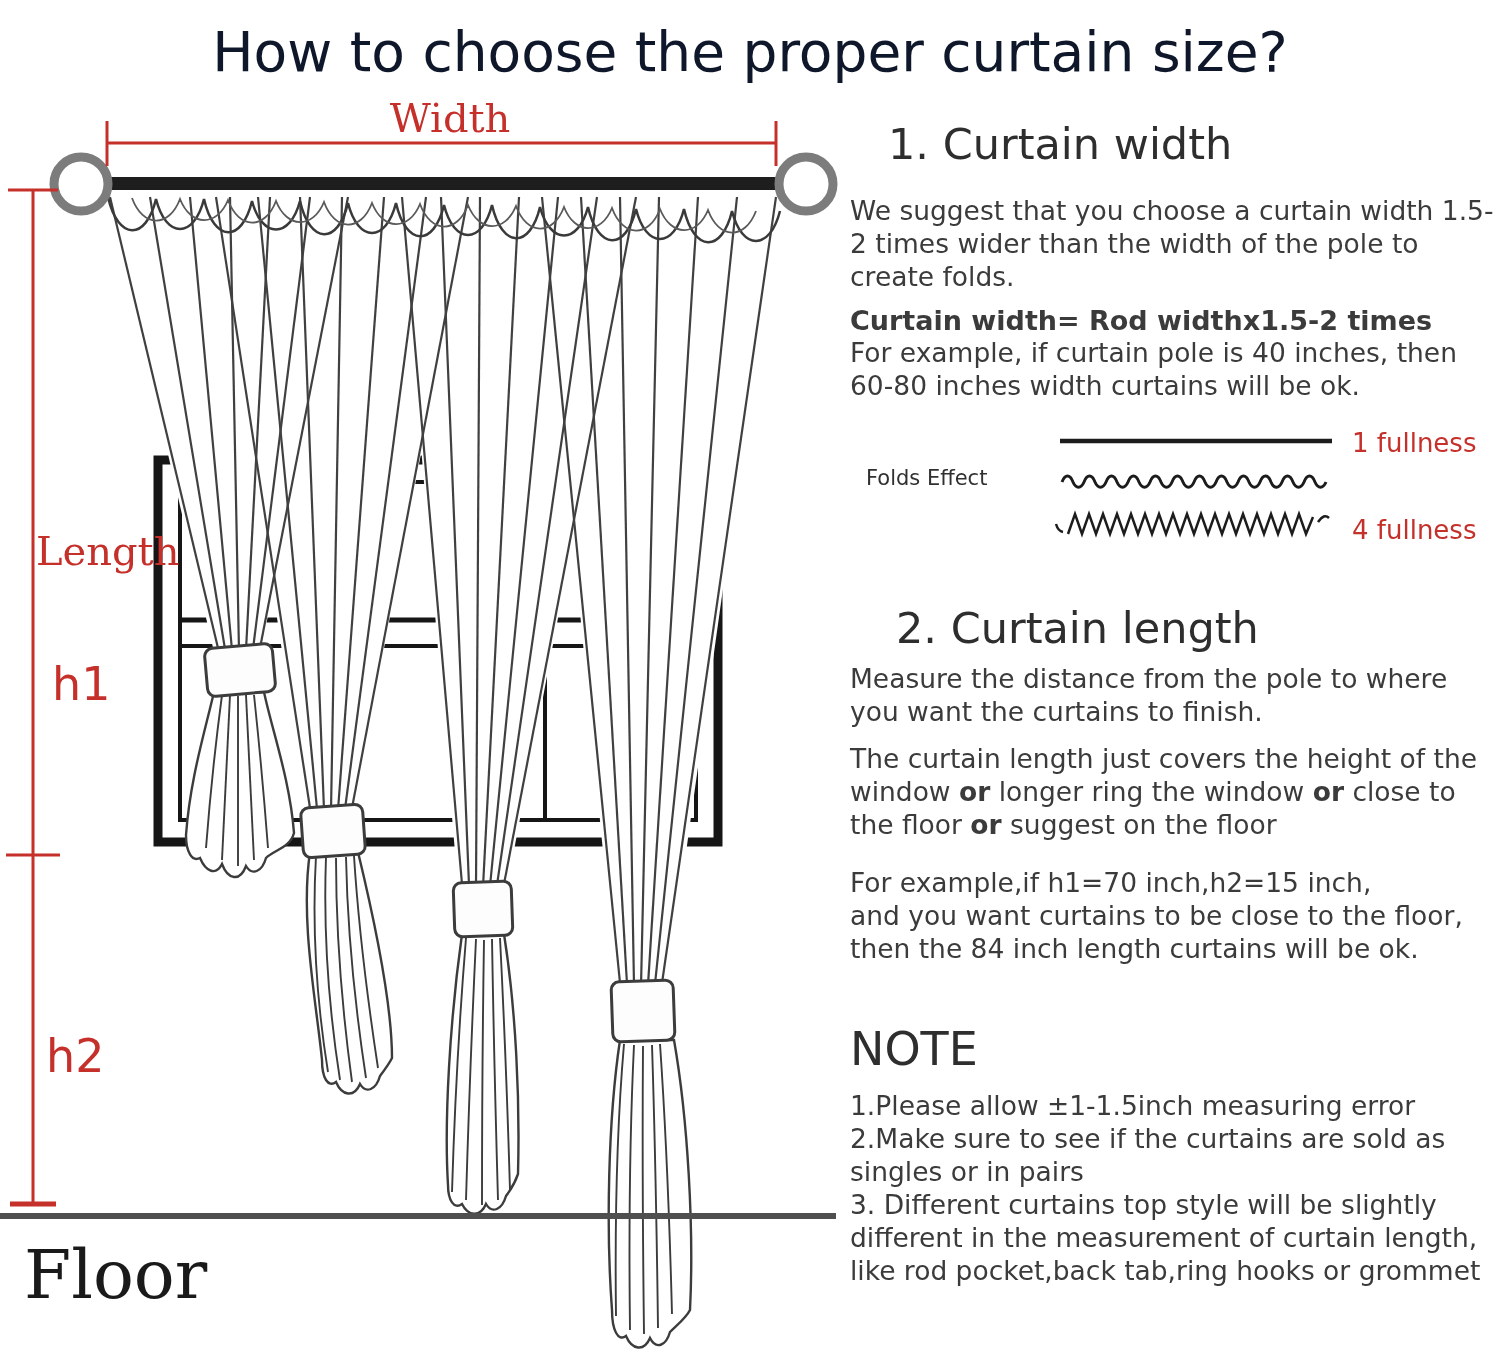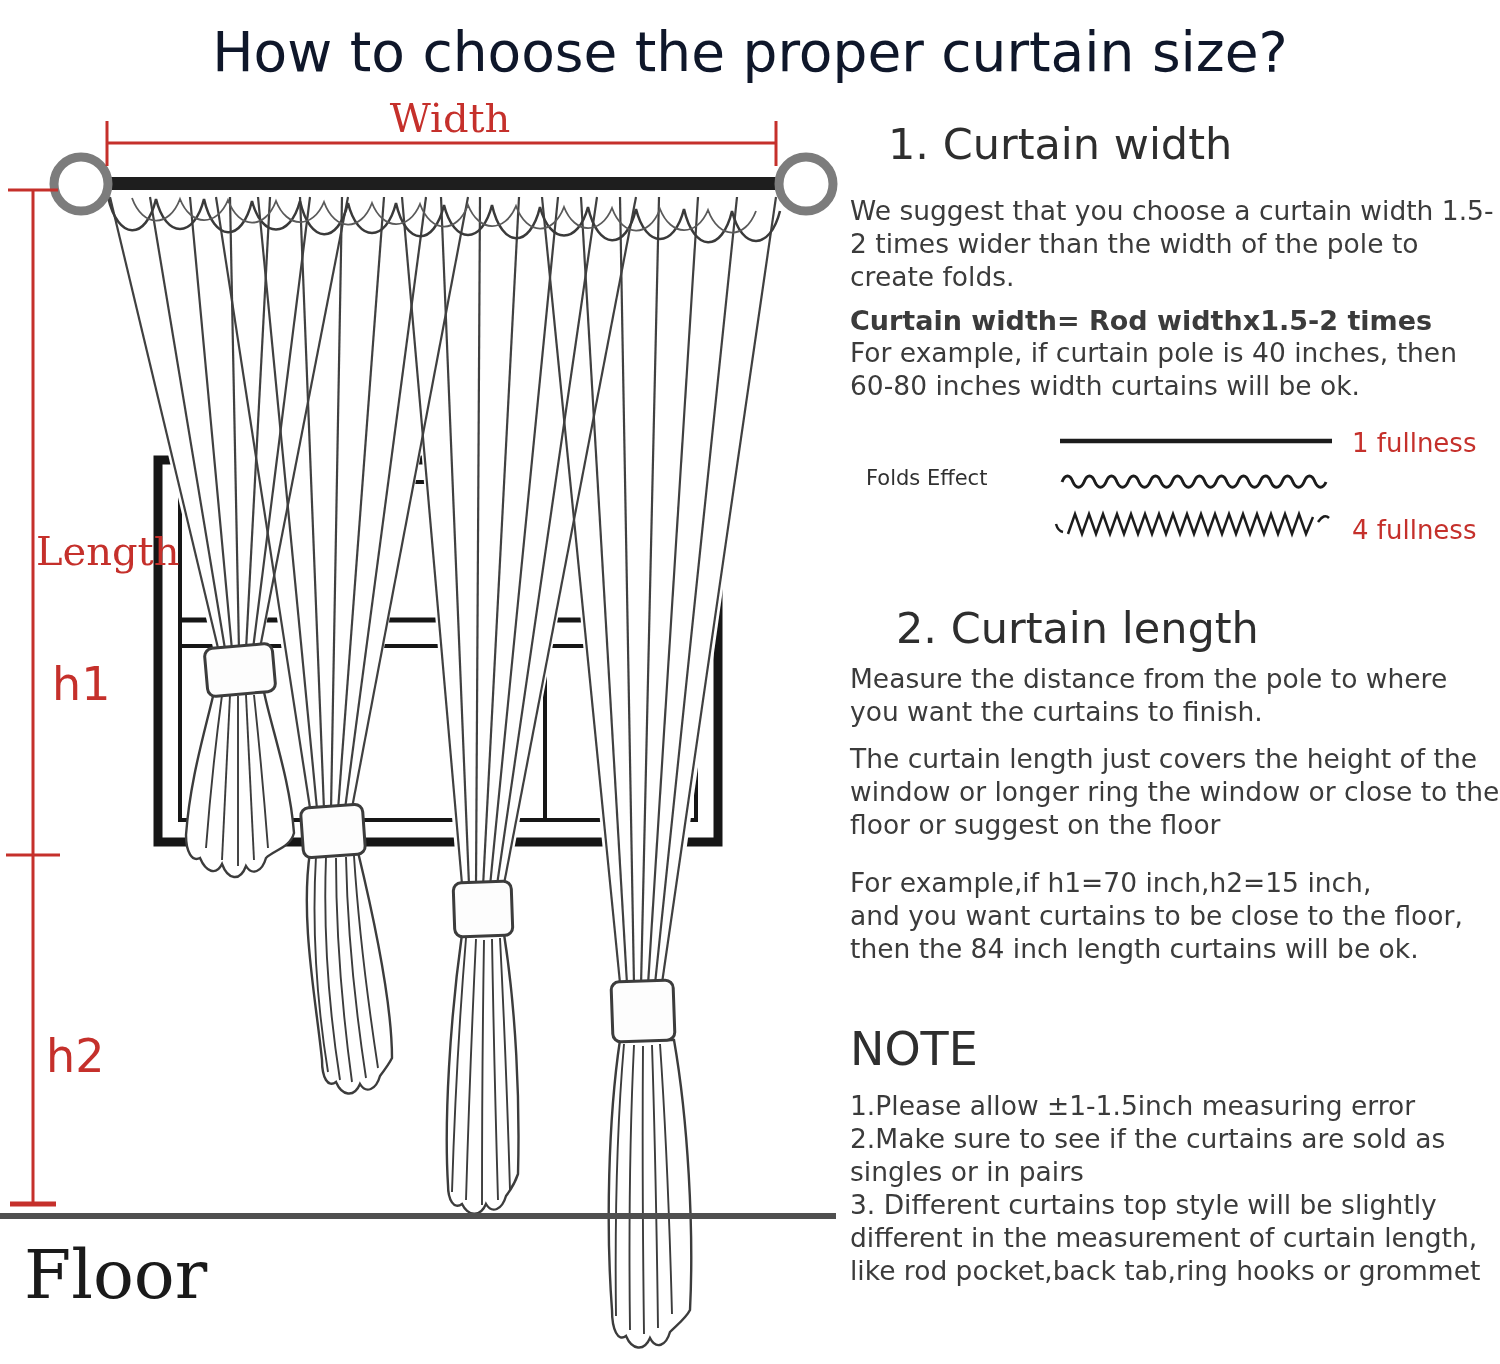--- a/index.html
+++ b/index.html
@@ -9,21 +9,21 @@
          font-size:55px;line-height:64px;color:#0f172a;}
   .abs{position:absolute;}
   .rcol{left:850px;width:652px;font-size:26.5px;line-height:33px;color:#3b3b3b;}
   .h-sec{font-size:43px;line-height:52px;color:#2e2e2e;padding-left:38px;}
   .h-sec2{padding-left:46px;}
   .formula{font-weight:bold;font-size:27px;}
   .note-h{font-size:46px;line-height:54px;color:#2e2e2e;}
   .note-item{margin:0;}
   .folds-label{font-size:21px;color:#303030;}
   .fullness{font-size:26px;color:var(--accent);}
-  b{font-weight:normal;}
+  b{font-weight:bold;}
   svg text{font-family:"DejaVu Sans","Liberation Sans",sans-serif;}
   svg .serif{font-family:"DejaVu Serif","Liberation Serif",serif;}
 </style>
 </head>
 <body>
 
 <div class="stage" style="--accent:#c5302b;">
 
   <div class="title">How to choose the proper curtain size?</div>
 

